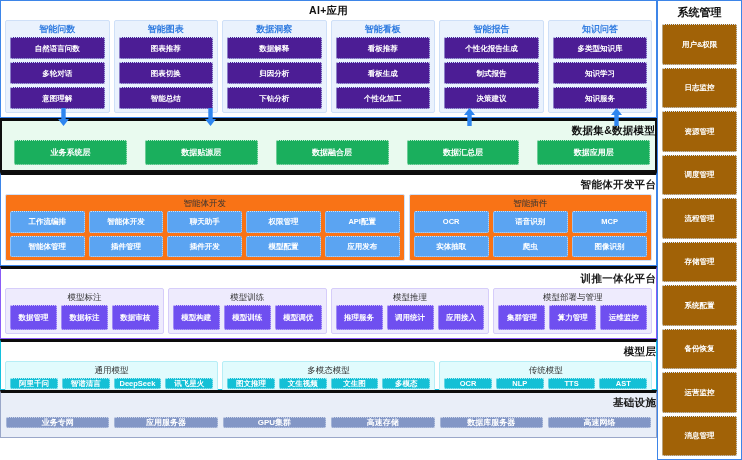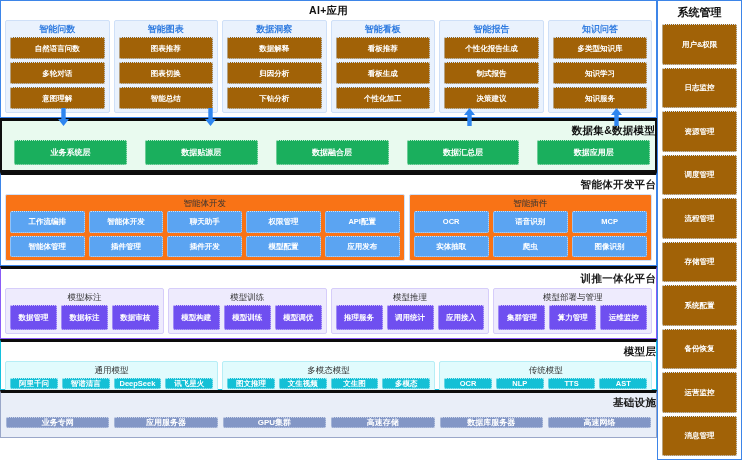--- a/index.html
+++ b/index.html
@@ -30,21 +30,21 @@
     flex:1;display:flex;align-items:center;justify-content:center;
     border-radius:2px;font-size:7.5px;color:#fff;font-weight:bold;
     text-align:center;line-height:9px;box-sizing:border-box;white-space:nowrap;
   }
 
   
   .b-app{height:118px;border:1.5px solid #3d85e8;background:#fff;}
   .b-app .band-title{color:#111;text-align:center;}
   .b-app .group{background:#eaf2fd;border:1px solid #cfe0f8;}
   .b-app .group-title{color:#2f7be0;font-weight:bold;font-size:9px;}
-  .b-app .chip{background:#a16207;border:1px dotted #c9e0fb;}
+  .b-app .chip{background:#4c1d95;border:1px dotted #c9e0fb;}
 
   
   .b-data{height:54px;border:2px solid #0f0f0f;background:#e9faef;border-top:3px solid #0c0c0c;}
   .b-data .band-title{color:#111;}
   .b-data .band-body{gap:18px;padding:0 5px 5px 12px;}
   .b-data .chip{background:#1aaf5d;border:1px dotted #b9e9cd;font-size:8px;}
 
   
   .b-agent{height:94px;border:1.5px solid #3d85e8;border-top:3px solid #0c0c0c;background:#fff;}
   .b-agent .group{background:#f97316;border:1px solid #cfe0f8;}

